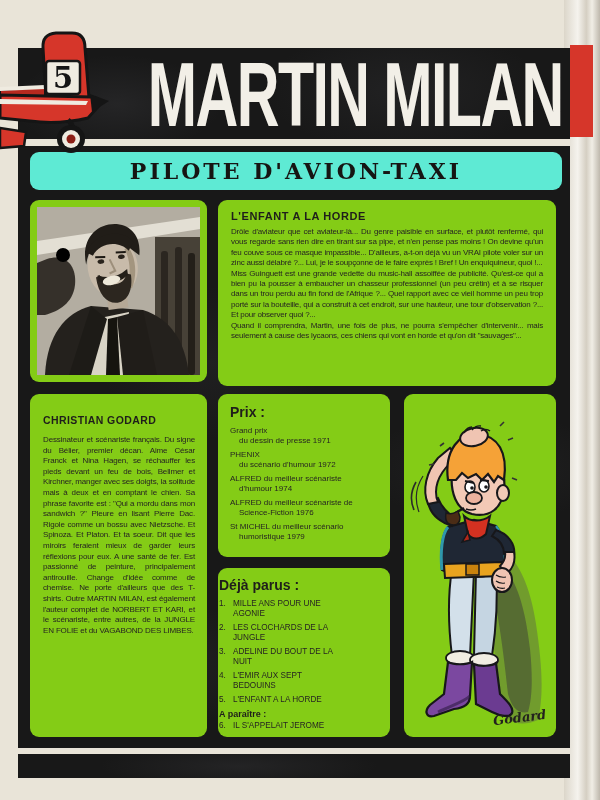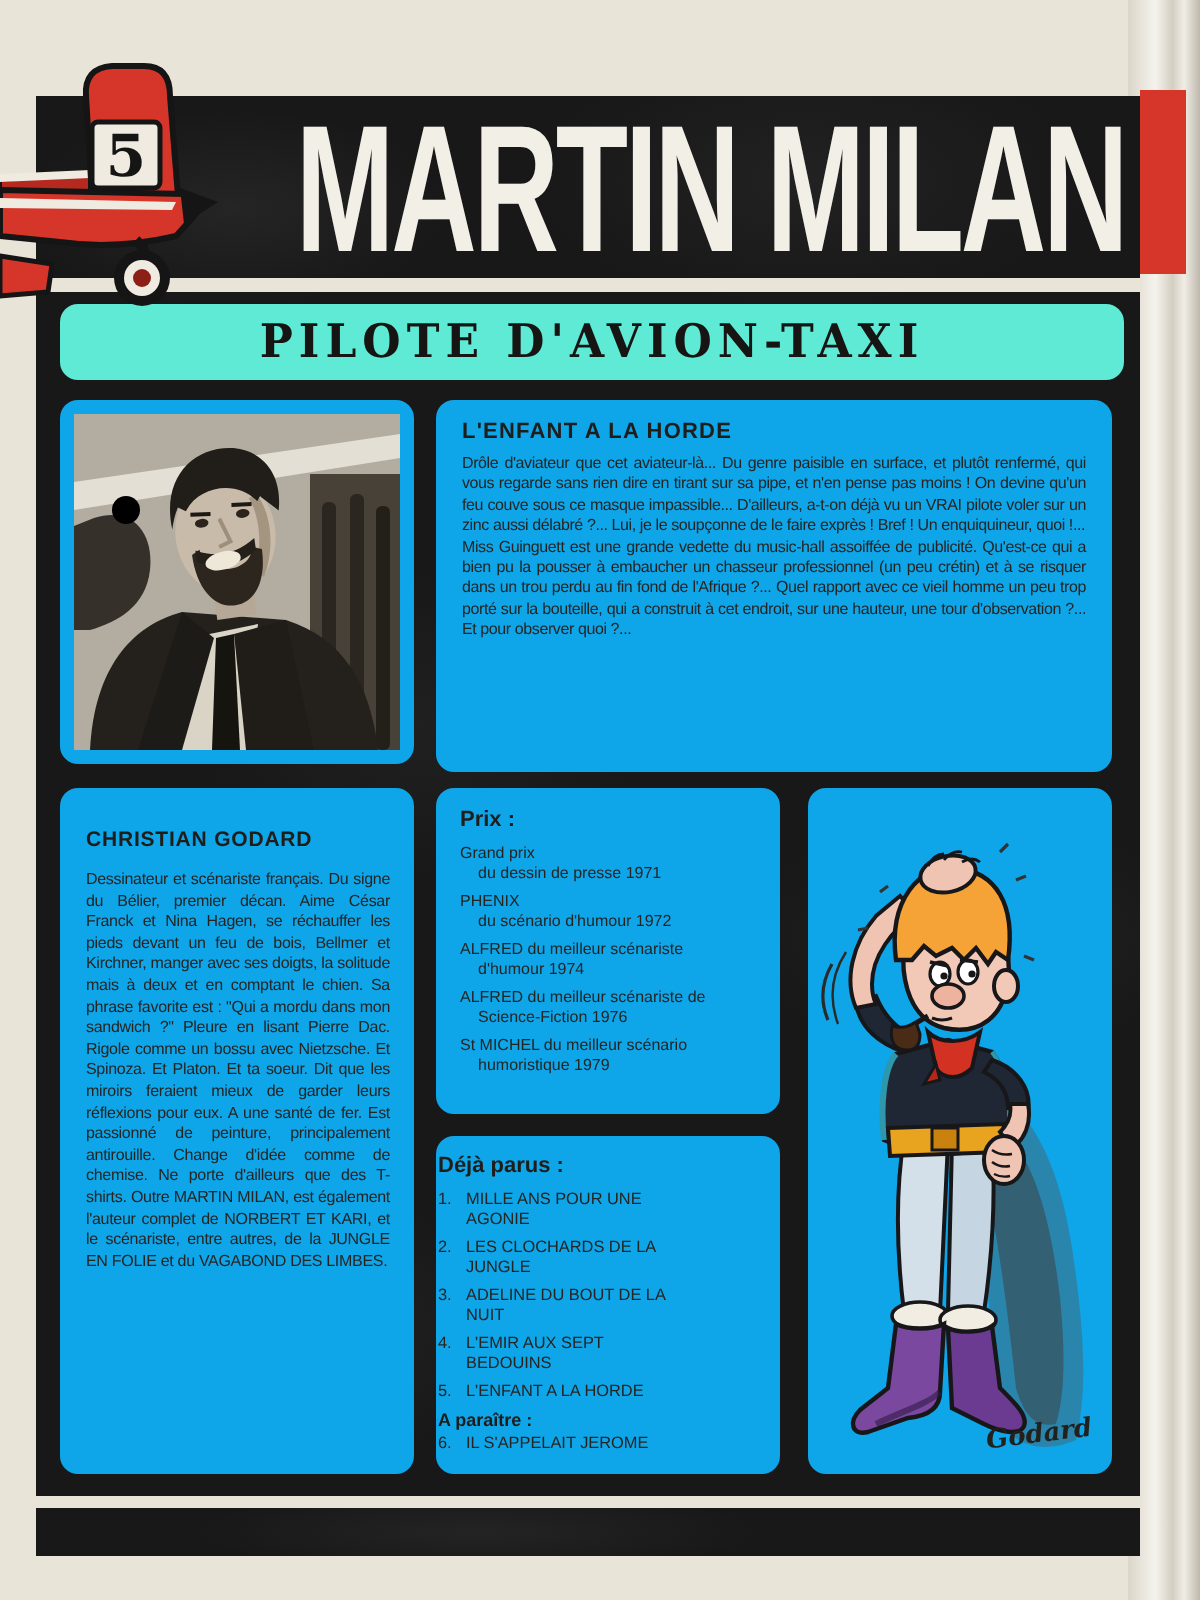--- a/index.html
+++ b/index.html
@@ -27,33 +27,33 @@
   .series-title{position:absolute;left:96px;top:52px;width:470px;height:86px;
         display:flex;align-items:center;}
   .series-title span{font-weight:bold;font-size:74px;letter-spacing:-2px;color:#f2efe7;
         transform:scale(.80,1.22);transform-origin:50% 55%;white-space:nowrap;}
   .tagline-box{position:absolute;left:30px;top:152px;width:532px;height:38px;border-radius:9px;
         background:#5eead4;display:flex;align-items:center;justify-content:center;}
   .tagline-box span{font-family:"DejaVu Serif",serif;font-weight:bold;font-size:22px;
         letter-spacing:3px;color:#161513;transform:scaleY(1.05);}
   .plane{position:absolute;left:0;top:24px;width:115px;height:132px;}
   
-  .panel{position:absolute;background:#0ea5e9;border-radius:9px;box-sizing:border-box;overflow:hidden;}
+  .panel{position:absolute;background:#84cc16;border-radius:9px;box-sizing:border-box;overflow:hidden;}
   .photo-panel{left:30px;top:200px;width:177px;height:182px;}
   .photo-panel svg{position:absolute;left:7px;top:7px;width:163px;height:168px;}
   .story-panel{left:218px;top:200px;width:338px;height:186px;padding:10px 13px;}
   .story-title{font-size:11px;font-weight:bold;letter-spacing:.6px;margin:0 0 5px 0;}
   .story-panel p{margin:0;font-size:8px;line-height:10.4px;letter-spacing:-.2px;
         text-align:justify;color:#262522;}
   .author-panel{left:30px;top:394px;width:177px;height:343px;padding:20px 12px 10px 13px;}
   .author-name{font-size:10.5px;font-weight:bold;letter-spacing:.4px;margin:0 0 9px 0;}
   .author-panel p{margin:0;font-size:8px;line-height:10.6px;letter-spacing:-.15px;
         text-align:justify;color:#262522;}
   .awards-panel{left:218px;top:394px;width:172px;height:163px;padding:10px 12px;}
-  .panel-heading{font-size:11px;font-weight:bold;margin:0 0 6px 0;}
+  .panel-heading{font-size:14px;font-weight:bold;margin:0 0 6px 0;}
   .award{margin:0 0 4px 0;font-size:8px;line-height:10px;color:#262522;}
   .award .l2{padding-left:9px;}
   .catalog-panel{left:218px;top:568px;width:172px;height:169px;padding:9px 10px 6px 1px;}
   .cat-row{display:flex;font-size:8.2px;line-height:10.2px;margin:0 0 3.5px 0;color:#262522;}
   .cat-row .num{width:14px;flex:none;}
   .cat-row .t{width:112px;}
   .upcoming-heading{font-size:9px;font-weight:bold;margin:4px 0 2px 0;}
   .art-panel{left:404px;top:394px;width:152px;height:343px;}
   .art-panel svg{position:absolute;inset:0;width:152px;height:343px;}
   .signature{position:absolute;right:10px;bottom:12px;font-family:"DejaVu Serif",serif;
@@ -124,20 +124,21 @@
         <path d="M60,48 l10,1 M81,46 l10,1" stroke="#1c1813" stroke-width="2" fill="none"></path>
         <path d="M74,52 L78,64 L72,66" stroke="#9d8f7b" stroke-width="2" fill="none"></path>
       </g>
     </svg>
   </div>
 
   <div class="panel story-panel">
     <h2 class="story-title">L'ENFANT A LA HORDE</h2>
     <p>Drôle d'aviateur que cet aviateur-là... Du genre paisible en surface, et plutôt renfermé, qui vous regarde sans rien dire en tirant sur sa pipe, et n'en pense pas moins ! On devine qu'un feu couve sous ce masque impassible... D'ailleurs, a-t-on déjà vu un VRAI pilote voler sur un zinc aussi délabré ?... Lui, je le soupçonne de le faire exprès ! Bref ! Un enquiquineur, quoi !...</p>
     <p>Miss Guinguett est une grande vedette du music-hall assoiffée de publicité. Qu'est-ce qui a bien pu la pousser à embaucher un chasseur professionnel (un peu crétin) et à se risquer dans un trou perdu au fin fond de l'Afrique ?... Quel rapport avec ce vieil homme un peu trop porté sur la bouteille, qui a construit à cet endroit, sur une hauteur, une tour d'observation ?... Et pour observer quoi ?...</p>
+    <p>Quand il comprendra, Martin, une fois de plus, ne pourra s'empêcher d'intervenir... mais seulement à cause des lycaons, ces chiens qui vont en horde et qu'on dit "sauvages"...</p>
   </div>
 
   <div class="panel author-panel">
     <h3 class="author-name">CHRISTIAN GODARD</h3>
     <p>Dessinateur et scénariste français. Du signe du Bélier, premier décan. Aime César Franck et Nina Hagen, se réchauffer les pieds devant un feu de bois, Bellmer et Kirchner, manger avec ses doigts, la solitude mais à deux et en comptant le chien. Sa phrase favorite est : "Qui a mordu dans mon sandwich ?" Pleure en lisant Pierre Dac. Rigole comme un bossu avec Nietzsche. Et Spinoza. Et Platon. Et ta soeur. Dit que les miroirs feraient mieux de garder leurs réflexions pour eux. A une santé de fer. Est passionné de peinture, principalement antirouille. Change d'idée comme de chemise. Ne porte d'ailleurs que des T-shirts. Outre MARTIN MILAN, est également l'auteur complet de NORBERT ET KARI, et le scénariste, entre autres, de la JUNGLE EN FOLIE et du VAGABOND DES LIMBES.</p>
   </div>
 
   <div class="panel awards-panel">
     <h4 class="panel-heading">Prix :</h4>
     <div class="award">

